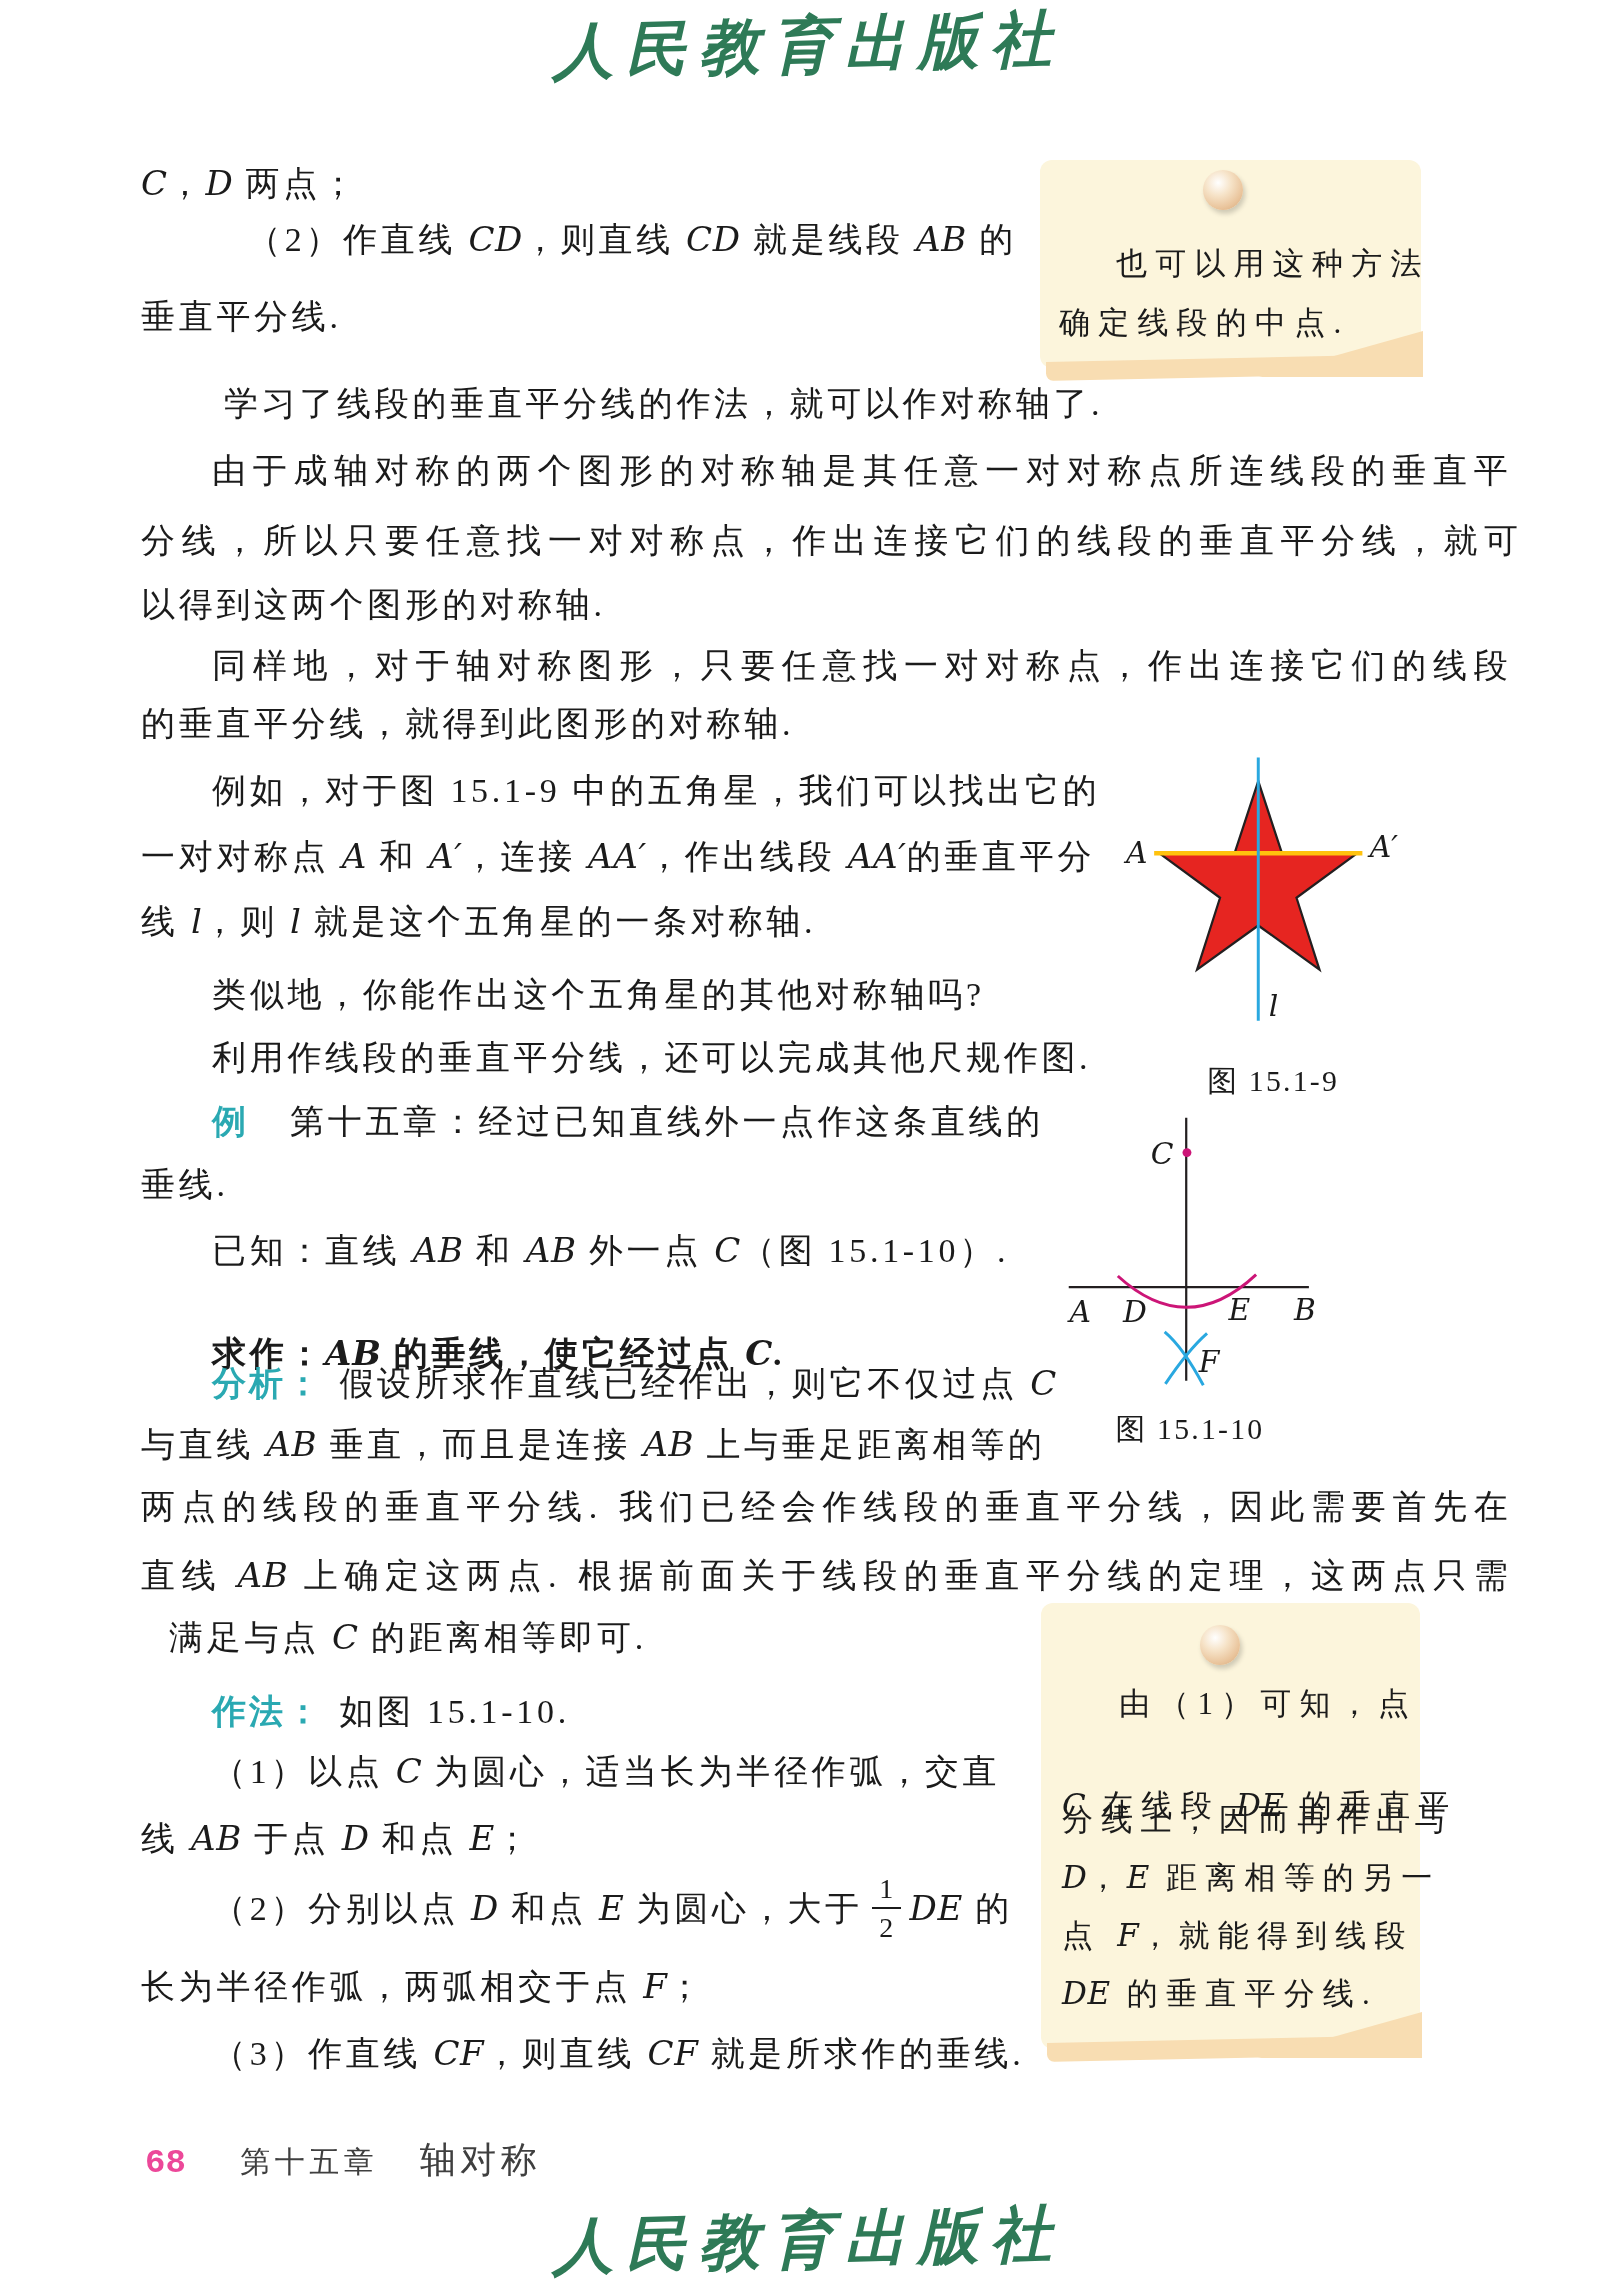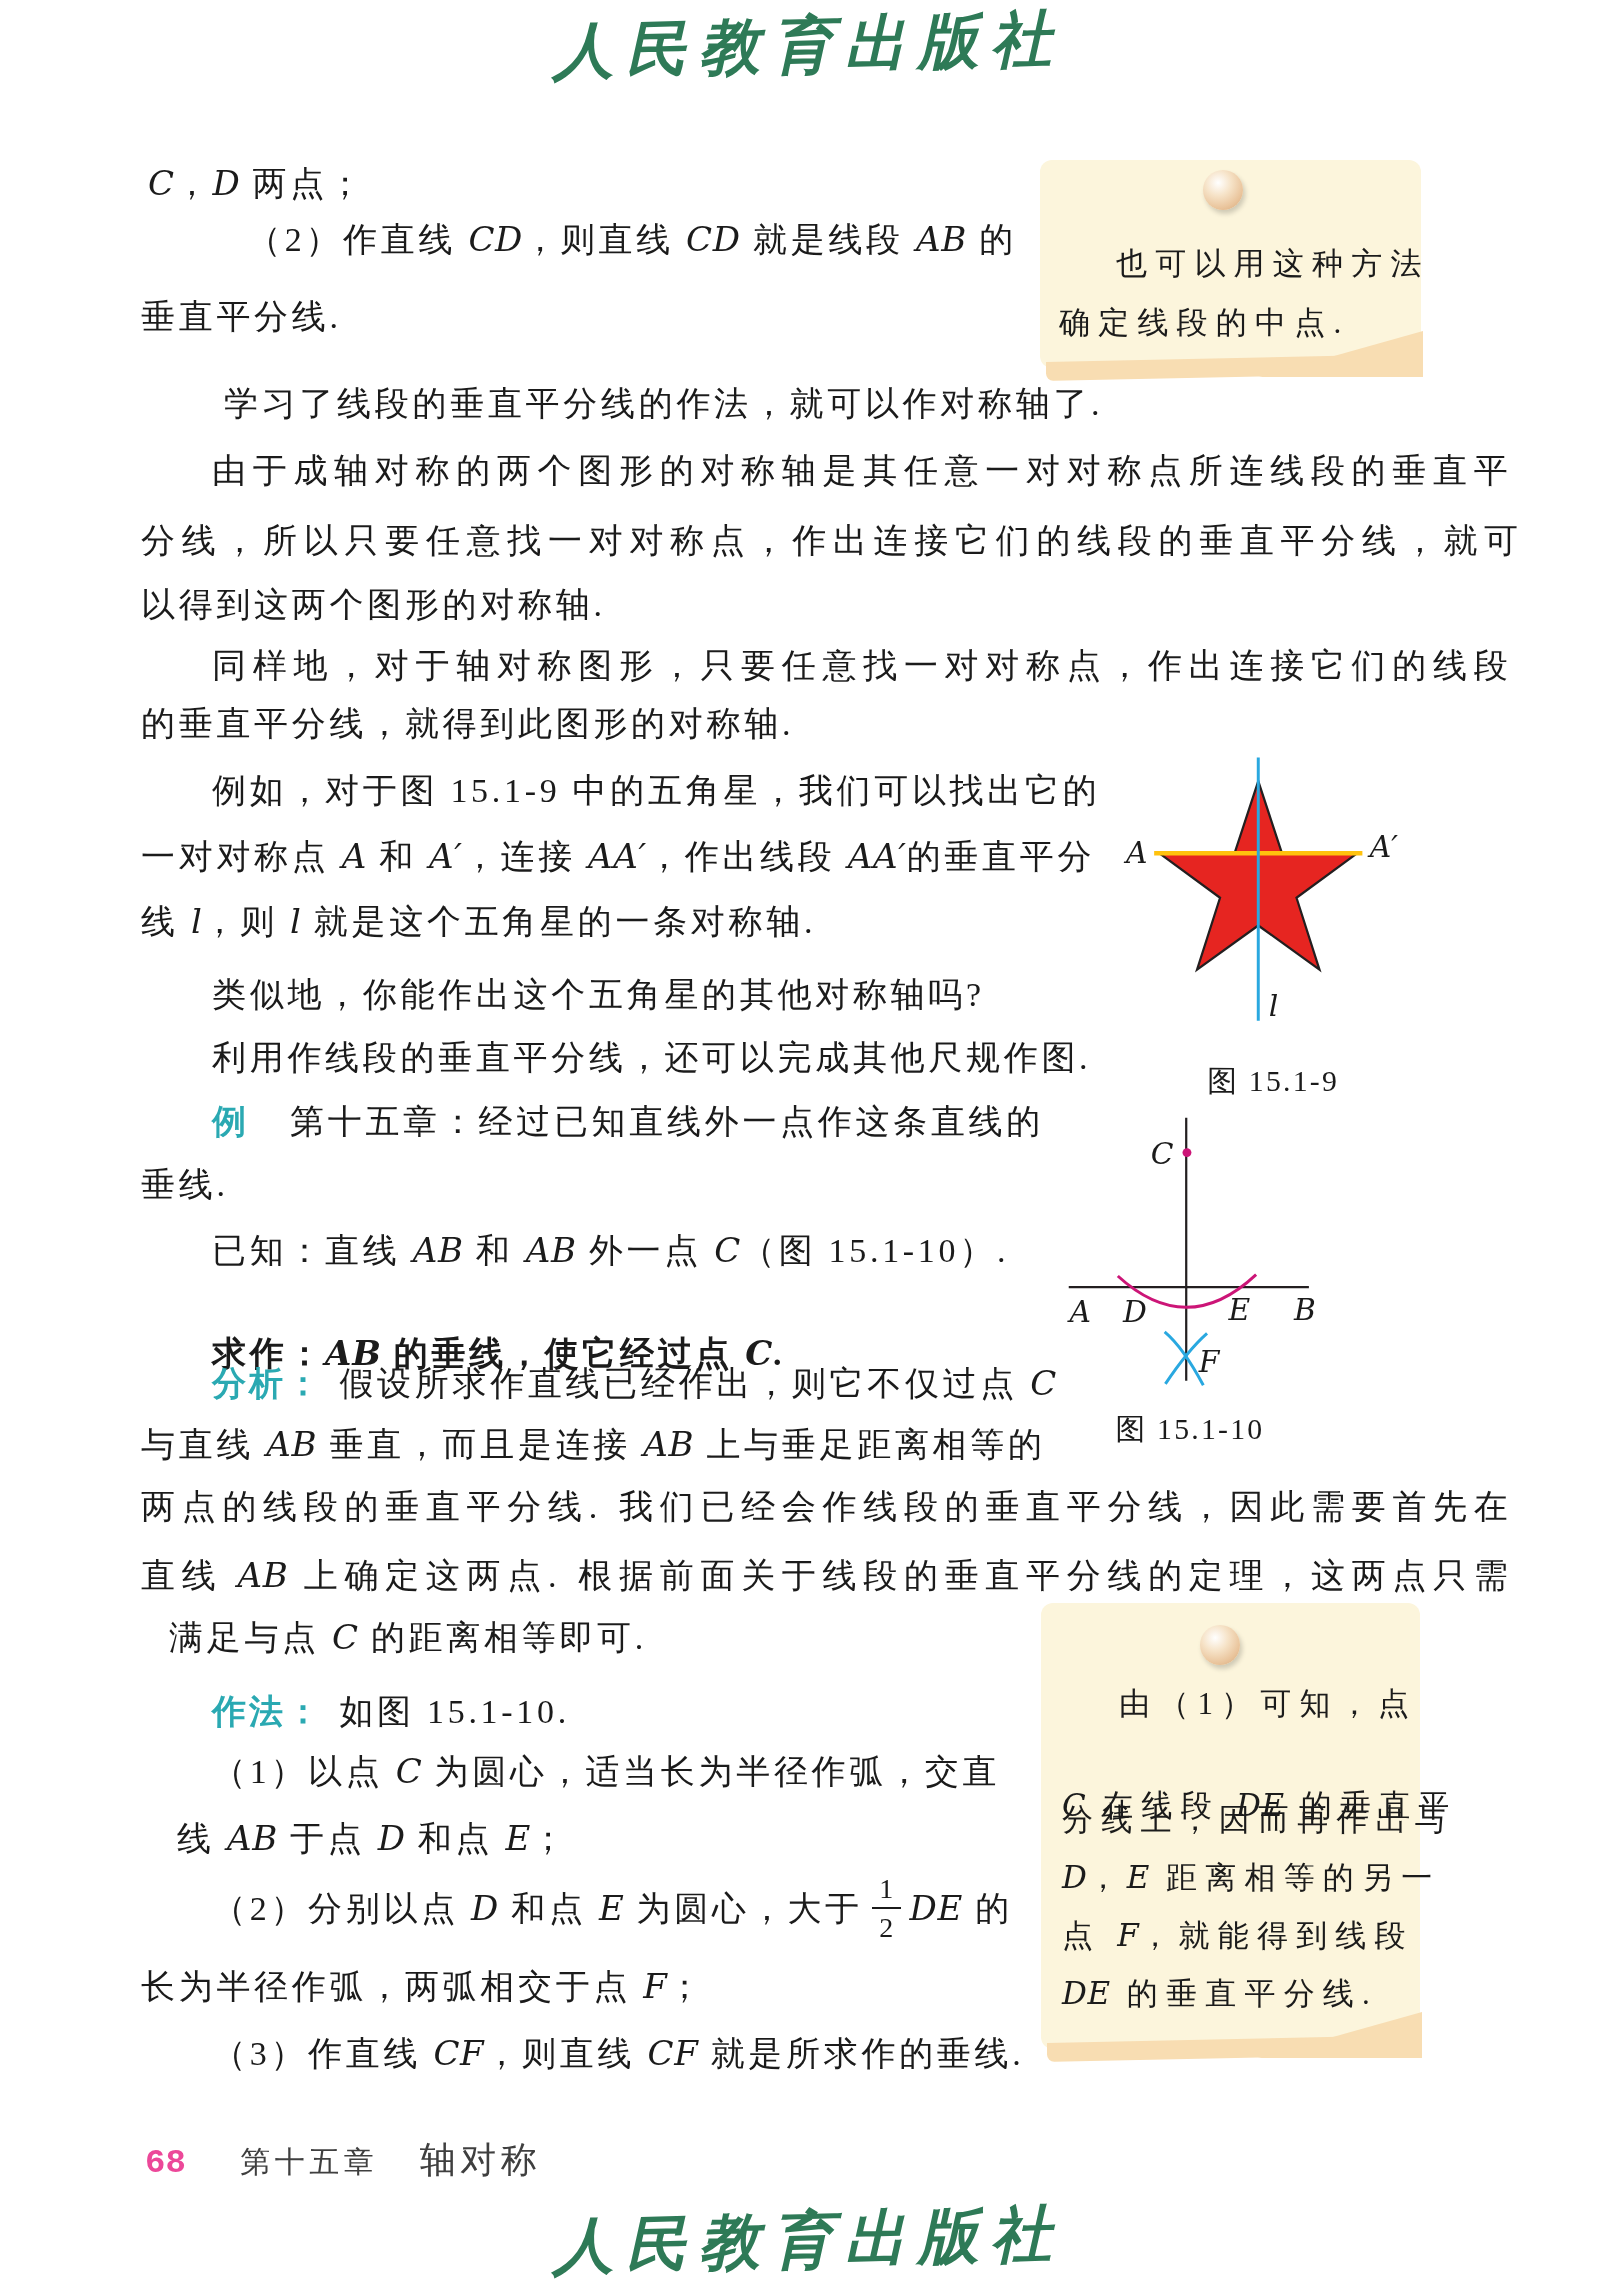--- a/index.html
+++ b/index.html
@@ -50,21 +50,21 @@
   .footer .sect { font-size:36px; color:#3f3f3f; margin-left:33px; letter-spacing:4.5px; }
 </style>
 </head>
 <body>
 
 <div class="page">
 
   <div class="logo logo-top">人民教育出版社</div>
   <div class="logo logo-bottom">人民教育出版社</div>
 
-  <div class="bline" style="left:141px; top:160px;margin-left:7px;"><i>C</i>，<i>D</i> 两点；</div>
+  <div class="bline" style="left:141px; top:160px;"><i>C</i>，<i>D</i> 两点；</div>
   <div class="bline" style="left:212px; top:216px;margin-left:35px;">（2）作直线 <i>CD</i>，则直线 <i>CD</i> 就是线段 <i>AB</i> 的</div>
   <div class="bline" style="left:141px; top:294px;">垂直平分线.</div>
   <div class="bline" style="left:212px; top:381px;margin-left:12px;">学习了线段的垂直平分线的作法，就可以作对称轴了.</div>
   <div class="bline wide" style="left:212px; top:448px;">由于成轴对称的两个图形的对称轴是其任意一对对称点所连线段的垂直平</div>
   <div class="bline wide" style="left:141px; top:518px;">分线，所以只要任意找一对对称点，作出连接它们的线段的垂直平分线，就可</div>
   <div class="bline" style="left:141px; top:582px;">以得到这两个图形的对称轴.</div>
   <div class="bline wide" style="left:212px; top:643px;">同样地，对于轴对称图形，只要任意找一对对称点，作出连接它们的线段</div>
   <div class="bline" style="left:141px; top:701px;">的垂直平分线，就得到此图形的对称轴.</div>
   <div class="bline" style="left:212px; top:768px;">例如，对于图 15.1-9 中的五角星，我们可以找出它的</div>
   <div class="bline" style="left:141px; top:833px;">一对对称点 <i>A</i> 和 <i>A′</i>，连接 <i>AA′</i>，作出线段 <i>AA′</i>的垂直平分</div>
@@ -87,21 +87,21 @@
   <div class="bline" style="left:141px; top:1421px;">与直线 <i>AB</i> 垂直，而且是连接 <i>AB</i> 上与垂足距离相等的</div>
   <div class="bline wide" style="left:141px; top:1484px;">两点的线段的垂直平分线. 我们已经会作线段的垂直平分线，因此需要首先在</div>
   <div class="bline wide" style="left:141px; top:1552px;">直线 <i>AB</i> 上确定这两点. 根据前面关于线段的垂直平分线的定理，这两点只需</div>
   <div class="bline" style="left:141px; top:1614px;margin-left:28px;">满足与点 <i>C</i> 的距离相等即可.</div>
 
   <div class="bline" style="left:212px; top:1688px;">
     <span class="tlabel gap-sm">作法：</span><span>如图 15.1-10.</span>
   </div>
 
   <div class="bline" style="left:212px; top:1748px;">（1）以点 <i>C</i> 为圆心，适当长为半径作弧，交直</div>
-  <div class="bline" style="left:141px; top:1815px;margin-left:36px;">线 <i>AB</i> 于点 <i>D</i> 和点 <i>E</i>；</div>
+  <div class="bline" style="left:141px; top:1815px;">线 <i>AB</i> 于点 <i>D</i> 和点 <i>E</i>；</div>
 
   <div class="bline frac-line" style="left:212px; top:1873px;">
     <span>（2）分别以点 <i>D</i> 和点 <i>E</i> 为圆心，大于</span>
     <span class="frac">
       <span class="num">1</span>
       <span class="den">2</span>
     </span>
     <span><i>DE</i> 的</span>
   </div>
 

